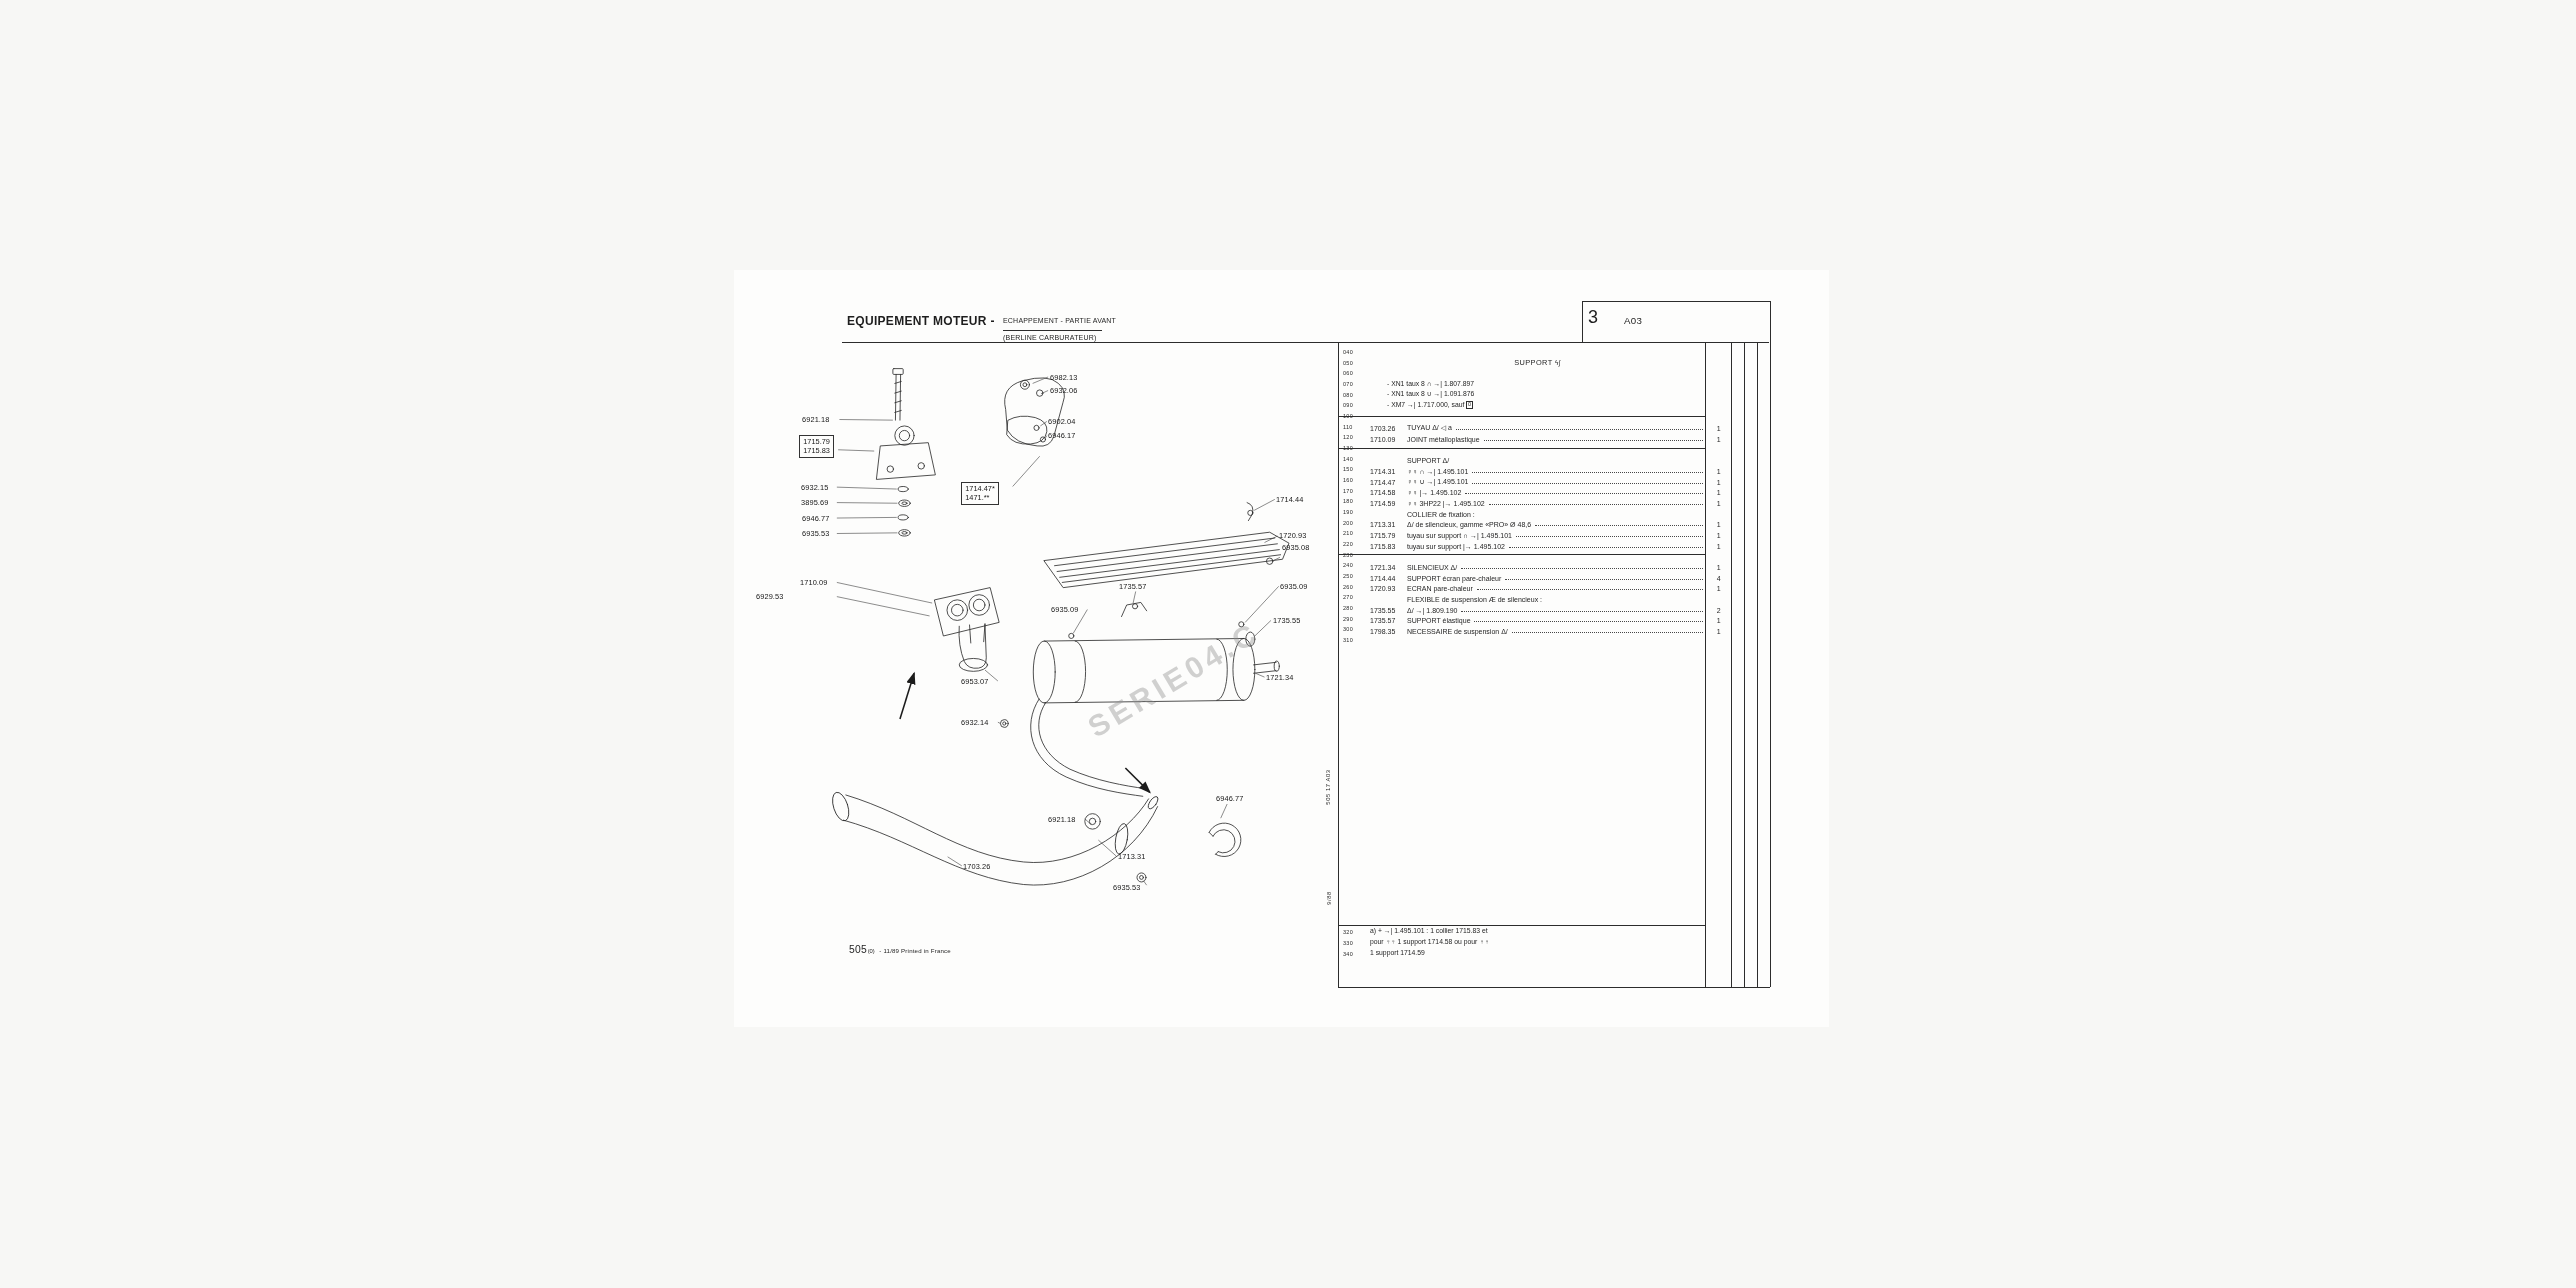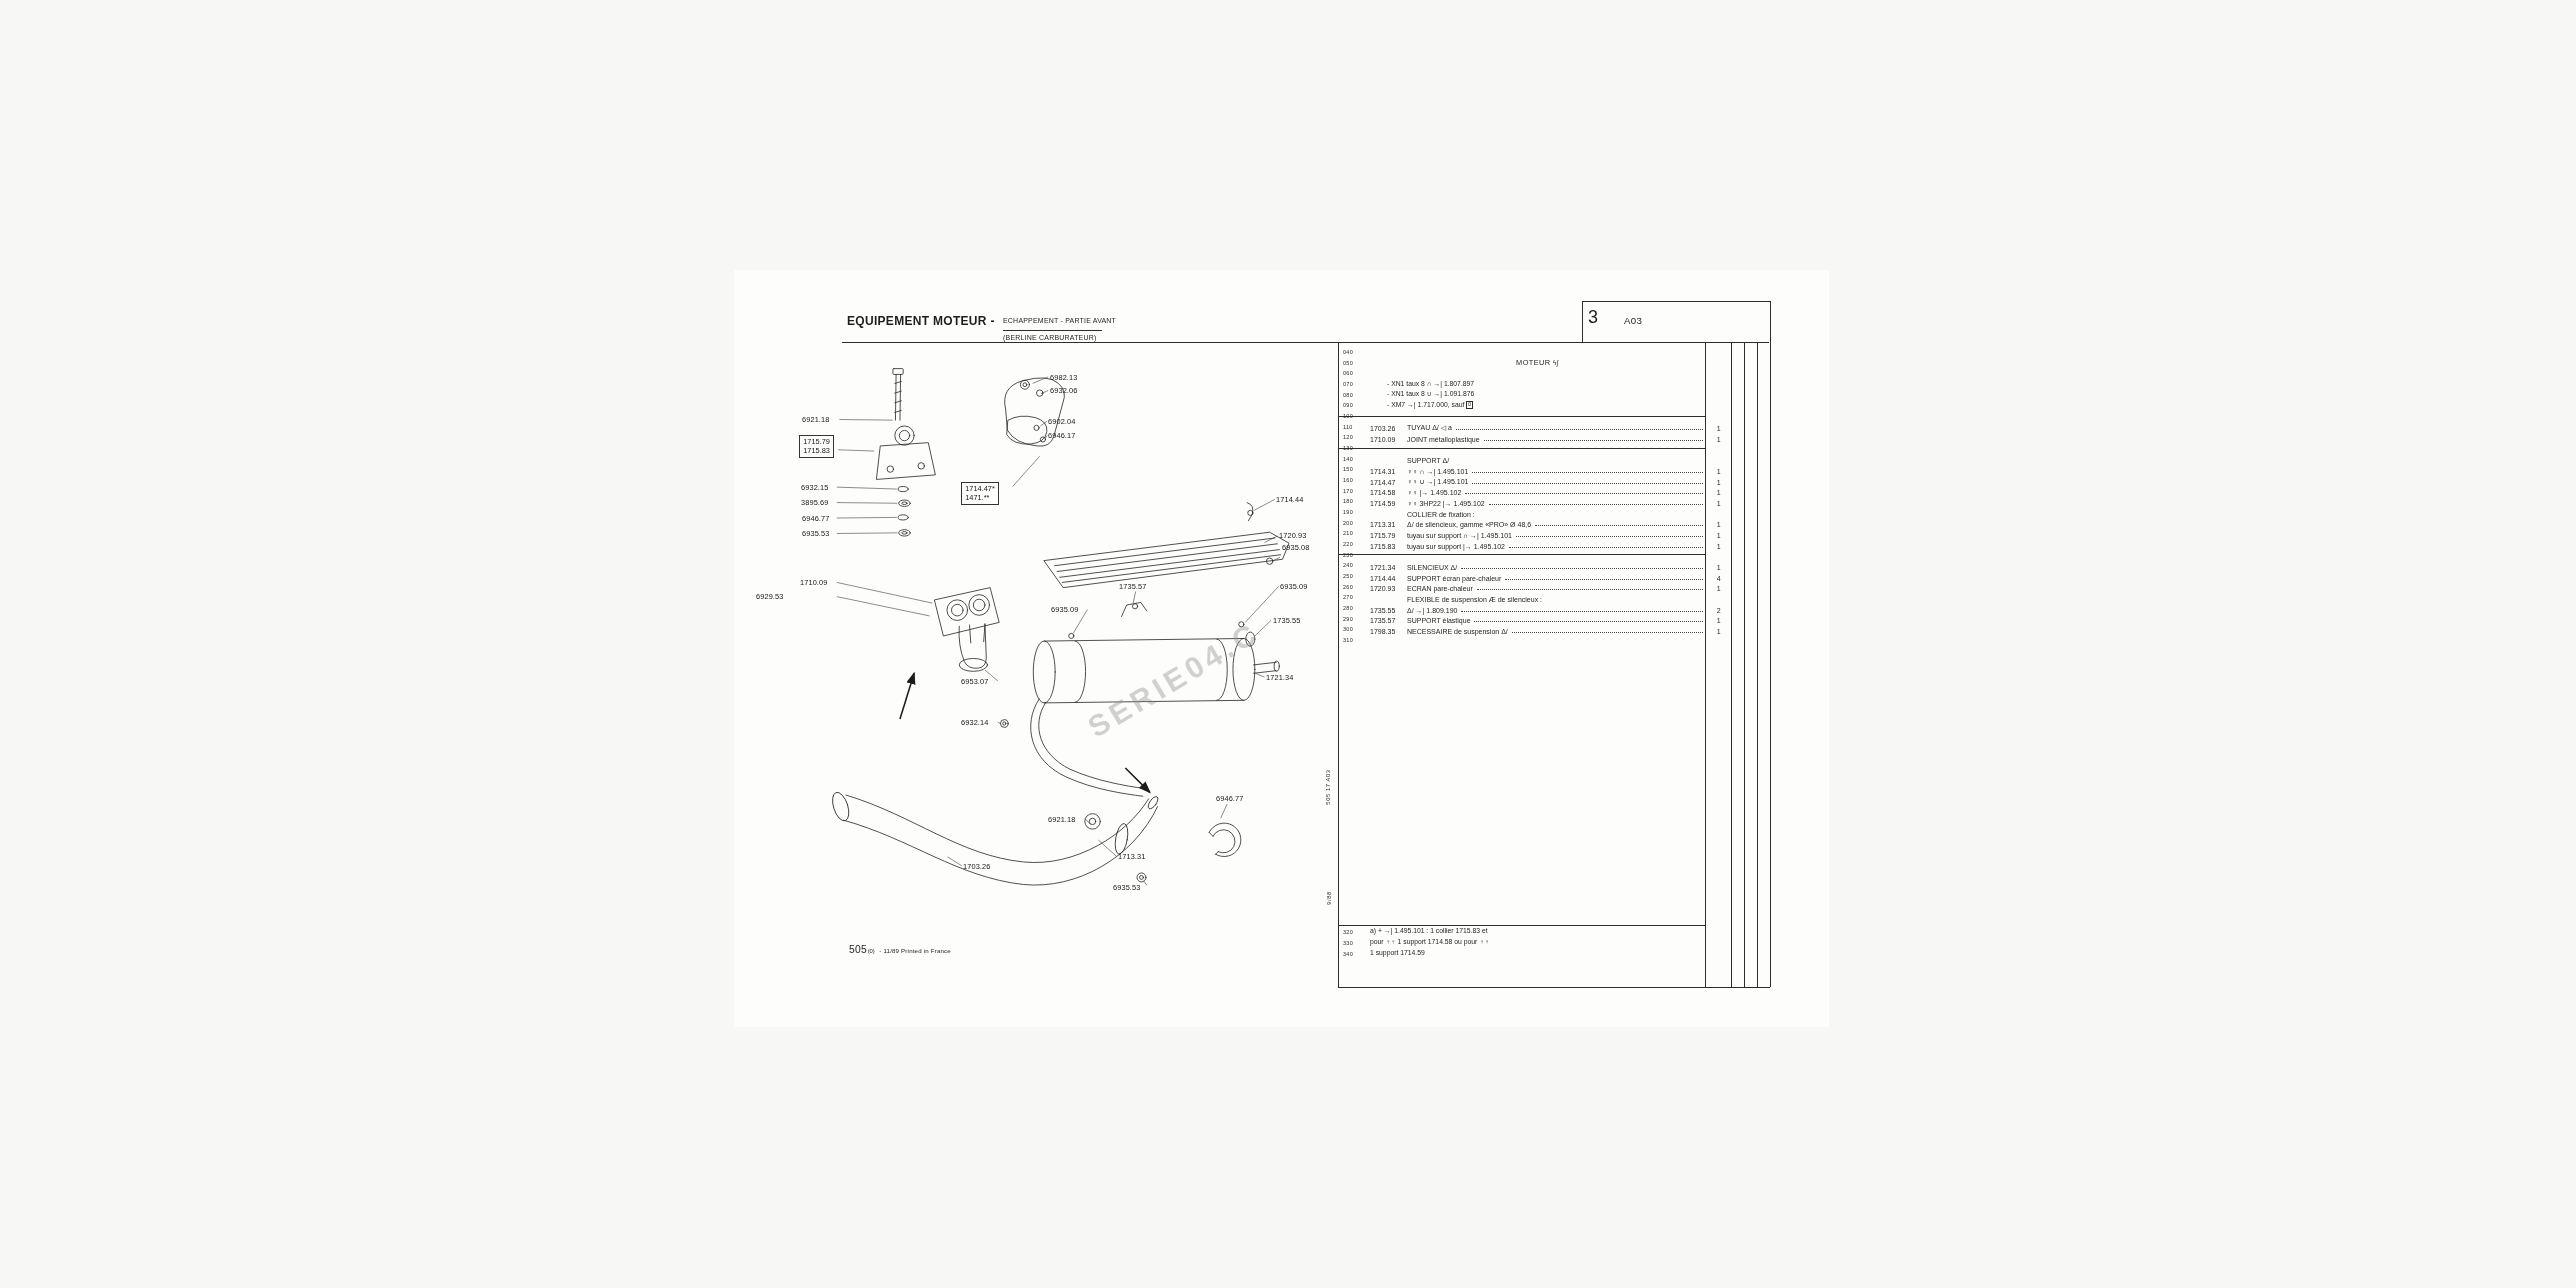--- a/index.html
+++ b/index.html
@@ -298,21 +298,21 @@
       <div class="ruler-num" style="top: 573px;">250</div>
       <div class="ruler-num" style="top: 584px;">260</div>
       <div class="ruler-num" style="top: 594px;">270</div>
       <div class="ruler-num" style="top: 605px;">280</div>
       <div class="ruler-num" style="top: 616px;">290</div>
       <div class="ruler-num" style="top: 626px;">300</div>
       <div class="ruler-num" style="top: 637px;">310</div>
     </div>
 
   <div class="berline" style="left:1370px;top:358px;width:335px">
-    <span>MOTEUR</span>
+    <span>SUPPORT</span>
     <span class="sym">ϟ∫</span>
   </div>
   <div class="variant" style="top:380px">
     <span>- XN1 taux 8 ∩ →| 1.807.897</span>
   </div>
   <div class="variant" style="top:390px">
     <span>- XN1 taux 8 ∪ →| 1.091.876</span>
   </div>
   <div class="variant" style="top:401px">
     <span>- XM7 →| 1.717.000, sauf</span><span class="boxed">0</span>

